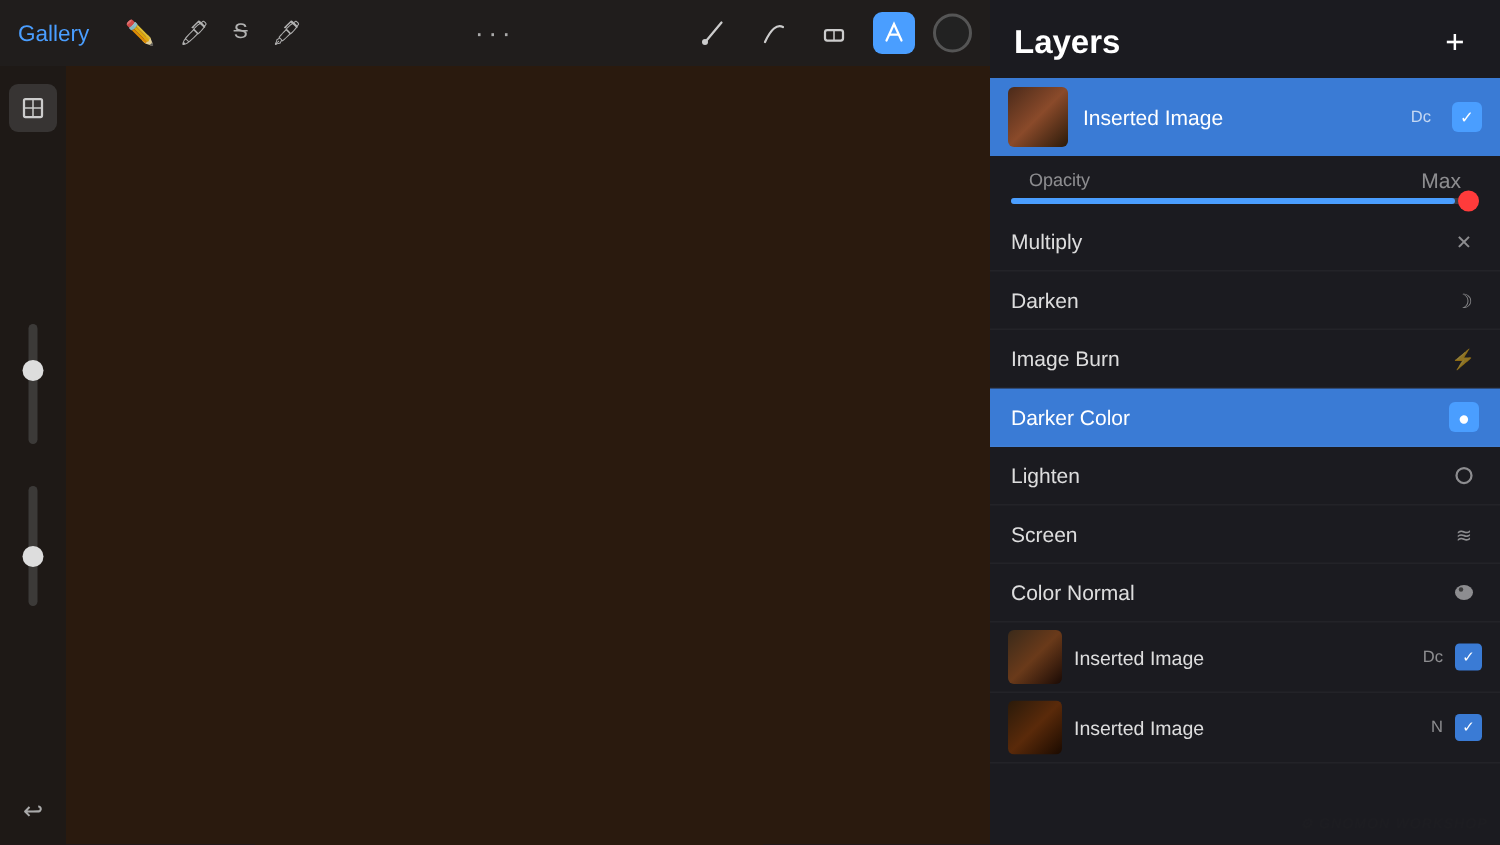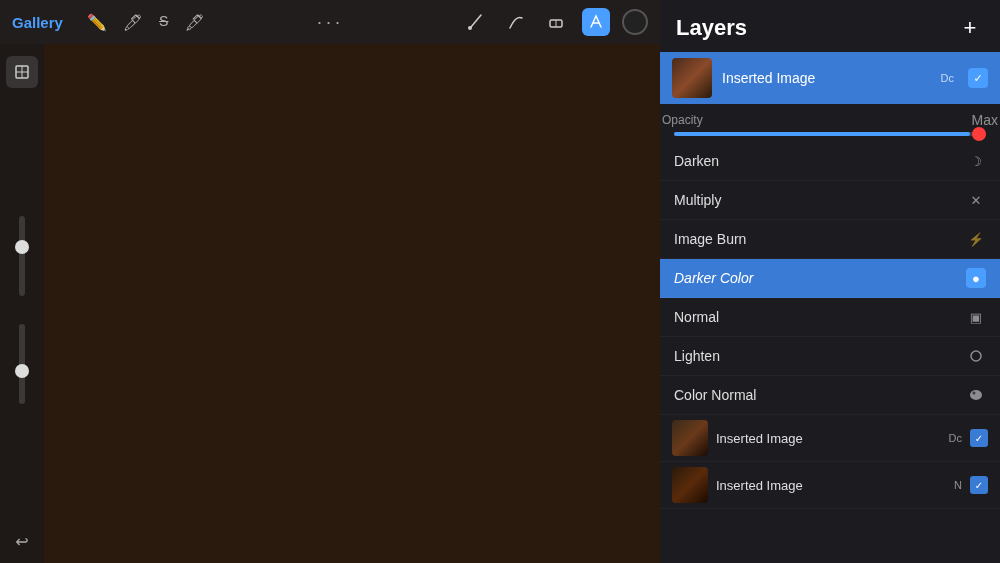--- a/index.html
+++ b/index.html
@@ -32,21 +32,21 @@
       display: flex;
       align-items: center;
       padding: 0 12px;
       gap: 16px;
       z-index: 10;
     }
 
     .toolbar-gallery {
       color: #4a9eff;
       font-size: 15px;
-      font-weight: 700;
+      font-weight: 400;
     }
 
     .toolbar-icons {
       display: flex;
       gap: 16px;
       margin-left: 8px;
     }
 
     .toolbar-icon {
       color: #ccc;
@@ -245,21 +245,21 @@
       justify-content: center;
       color: #fff;
       font-size: 11px;
     }
 
     
     .opacity-row {
       display: flex;
       align-items: center;
       justify-content: space-between;
-      padding: 8px 2px 4px;
+      padding: 8px 26px 4px;
       flex-shrink: 0;
       gap: 39px;
     }
 
     .opacity-label {
       color: rgba(255,255,255,0.5);
       font-size: 12px;
     }
 
     .opacity-max {
@@ -291,21 +291,20 @@
     }
 
     .blend-item-name {
       flex: 1;
       color: rgba(255,255,255,0.85);
       font-size: 14px;
     }
 
     .blend-item.active .blend-item-name {
       color: #fff;
-      font-style: italic;
     }
 
     .blend-item-icon {
       width: 20px;
       height: 20px;
       display: flex;
       align-items: center;
       justify-content: center;
       color: rgba(255,255,255,0.5);
       font-size: 13px;
@@ -469,46 +468,46 @@
     <span class="opacity-max">Max</span>
   </div>
   <div style="position:relative; margin: 0 14px 6px; height:4px;">
     <div style="height:4px; background:rgba(255,255,255,0.15); border-radius:2px; width:100%;"></div>
     <div style="position:absolute; top:0; left:0; height:4px; background:#4a9eff; border-radius:2px; width:95%;"></div>
     <div style="position:absolute; top:-5px; right:0; width:14px; height:14px; background:#ff3b3b; border-radius:50%;"></div>
   </div>
 
   <div class="blend-modes-list">
     <div class="blend-item">
+      <span class="blend-item-name">Multiply</span>
+      <div class="blend-item-icon">✕</div>
+    </div>
+    <div class="blend-item">
       <span class="blend-item-name">Darken</span>
       <div class="blend-item-icon">☽</div>
-    </div>
-    <div class="blend-item">
-      <span class="blend-item-name">Multiply</span>
-      <div class="blend-item-icon">✕</div>
     </div>
     <div class="blend-item">
       <span class="blend-item-name">Image Burn</span>
       <div class="blend-item-icon">⚡</div>
     </div>
     <div class="blend-item active">
       <span class="blend-item-name">Darker Color</span>
       <div class="blend-item-icon">●</div>
-    </div>
-    <div class="blend-item">
-      <span class="blend-item-name">Normal</span>
-      <div class="blend-item-icon">▣</div>
     </div>
     <div class="blend-item">
       <span class="blend-item-name">Lighten</span>
       <div class="blend-item-icon">
         <svg width="14" height="14" viewBox="0 0 14 14">
           <circle cx="7" cy="7" r="5" fill="none" stroke="rgba(255,255,255,0.5)" stroke-width="1.5"></circle>
         </svg>
       </div>
+    </div>
+    <div class="blend-item">
+      <span class="blend-item-name">Screen</span>
+      <div class="blend-item-icon">≋</div>
     </div>
     <div class="blend-item">
       <span class="blend-item-name">Color Normal</span>
       <div class="blend-item-icon">
         <svg width="14" height="14" viewBox="0 0 14 14" fill="rgba(255,255,255,0.5)">
           <ellipse cx="7" cy="7" rx="6" ry="5"></ellipse>
           <circle cx="5" cy="5" r="1.5" fill="rgba(40,40,40,0.8)"></circle>
         </svg>
       </div>
     </div>

